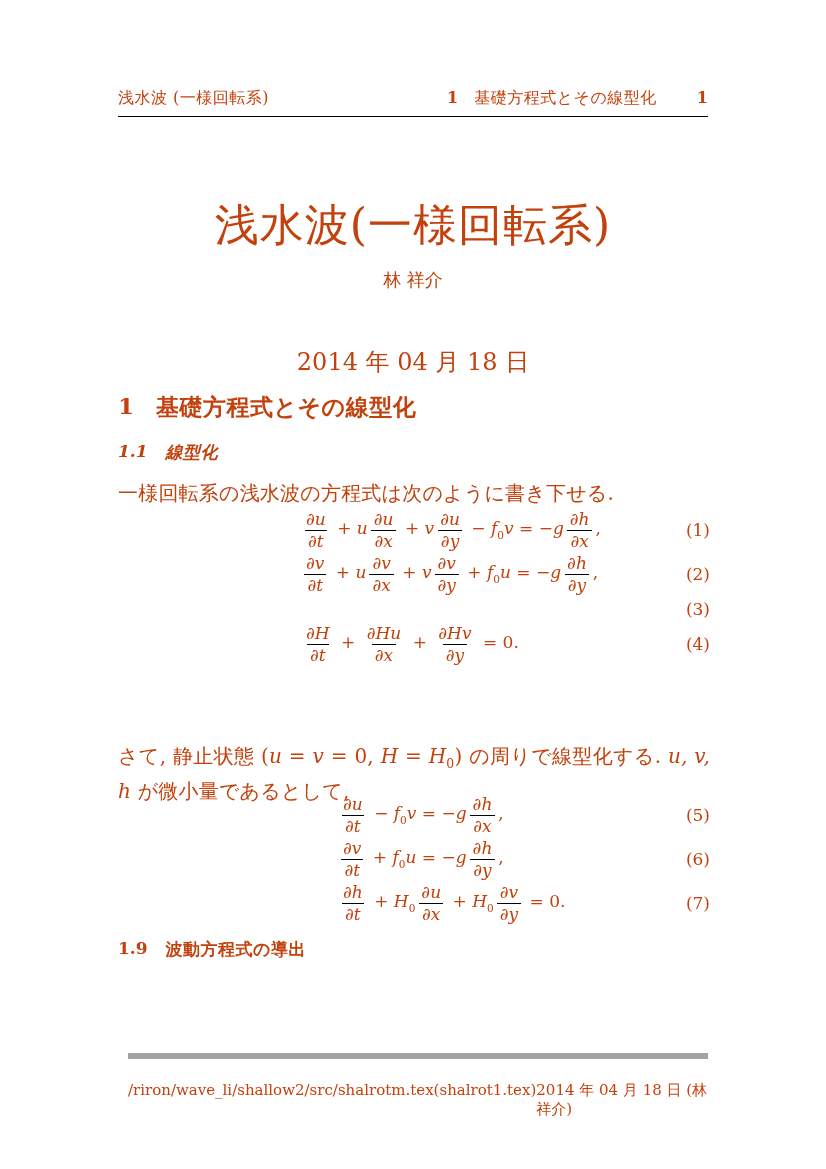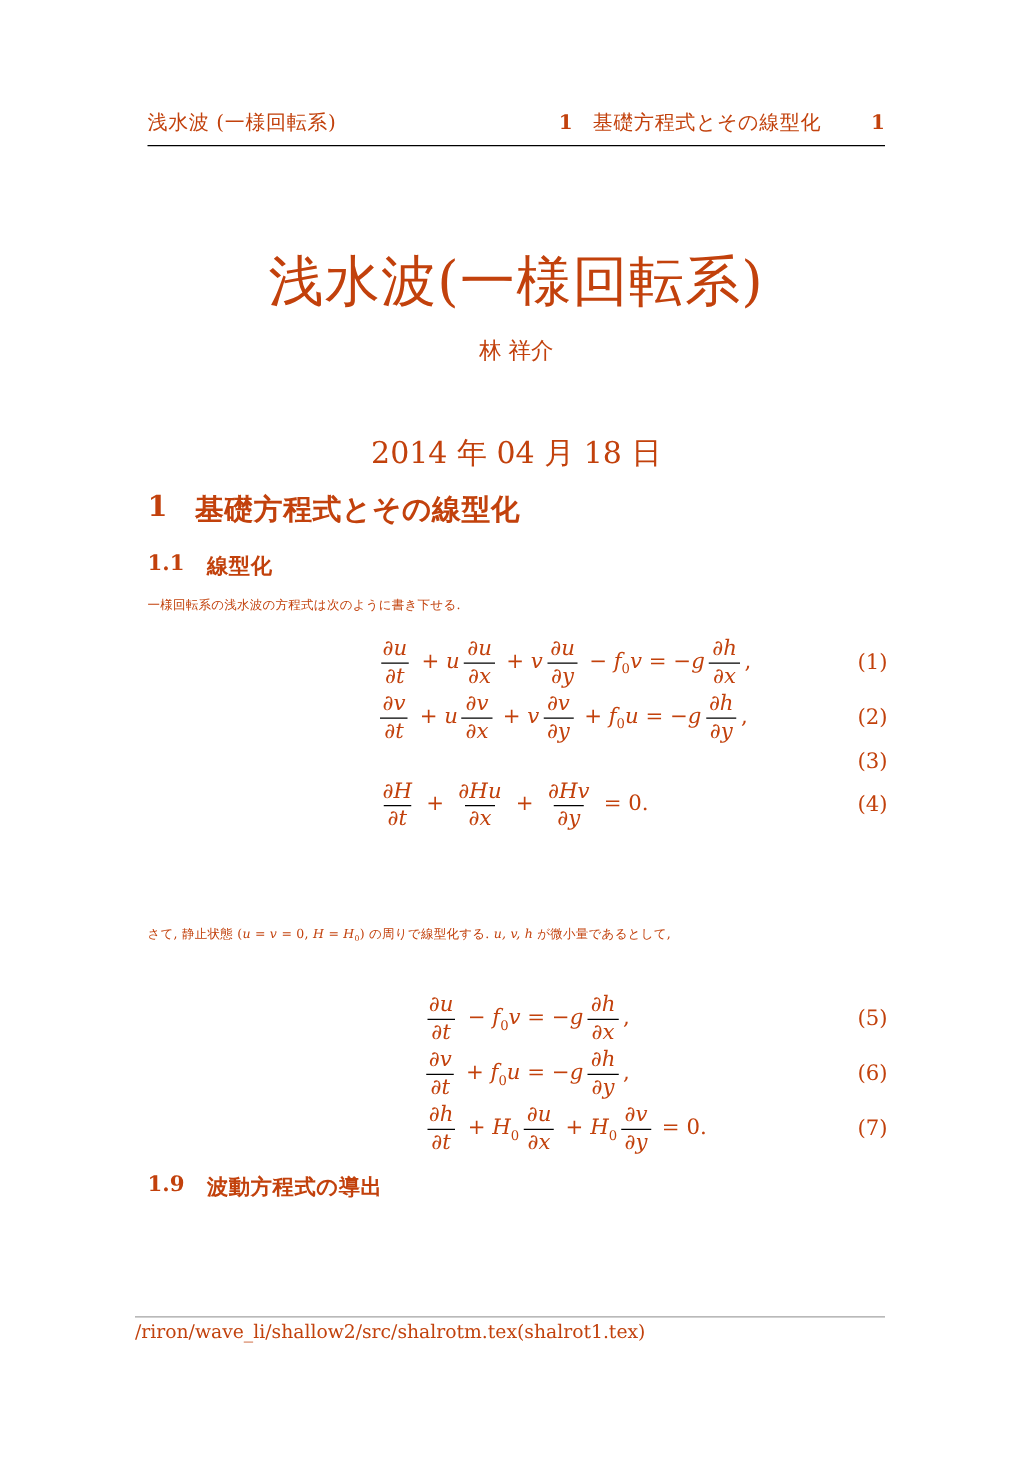--- a/index.html
+++ b/index.html
@@ -20,26 +20,26 @@
   .header-pageno { font-weight:bold; margin-left:40px; }
   
   .doc-title { position:absolute; left:0; right:0; top:196px; text-align:center; font-size:44px; letter-spacing:1px; }
   .doc-author { position:absolute; left:0; right:0; top:268px; text-align:center; font-size:18px; }
   .doc-date { position:absolute; left:0; right:0; top:306px; text-align:center; font-size:24px;margin-top:40px; }
   
   .sec-h1 { position:absolute; left:118px; top:392px; font-size:23px; font-weight:bold; display:flex; }
   .sec-h1 .sec-no { margin-right:22px; }
   .sec-h2 { position:absolute; left:118px; font-size:17px; font-weight:bold; display:flex; }
   .sec-h2 .sec-no { margin-right:18px; }
-  .sec-11 { top:441px; }
+  .sec-11 { top:441px;font-style:italic; }
   .sec-12 { top:938px; }
   .sec-title-jp { letter-spacing:.5px; }
   
   .para {
-    position:absolute; left:118px; width:592px; font-size:10px;
+    position:absolute; left:118px; width:592px; font-size:20px;
     line-height:1.68; text-align:justify; letter-spacing:.2px;
   }
   .para-intro { top:477px; }
   .para-coriolis { top:672px; }
   .para-linearize { top:740px; }
   .para-eliminate { top:977px; }
   
   .mi { font-style:italic; font-family:"DejaVu Serif", serif; }
   sub.msub { font-size:.62em; font-style:normal; }
   .frac {
@@ -52,22 +52,22 @@
   .eq-group-1 { top:508px; }
   .eq-group-2 { top:793px; }
   .eq-row { display:flex; align-items:center; height:44px; }
   .eq-row.empty { height:26px; }
   .eq-body { font-size:17px; white-space:nowrap; }
   .indent-a .eq-body { margin-left:182px; }
   .indent-b .eq-body { margin-left:219px; }
   .eq-num { margin-left:auto; font-size:17px; }
   
   .footer {
-    position:absolute; left:108px; right:118px; top:1053px;
-    border-top:1px solid #a3a3a3; padding-top:2px;
+    position:absolute; left:128px; right:118px; top:1053px;
+    border-top:6px solid #a3a3a3; padding-top:22px;
     display:flex; justify-content:space-between; font-size:15px;
   }
 </style>
 </head>
 <body>
 
 <div class="page">
 
   <div class="header">
     <span class="header-left">浅水波 (一様回転系)</span>
@@ -185,15 +185,16 @@
   </div>
 
   <div class="sec-h2 sec-12">
     <span class="sec-no">1.9</span>
     <span class="sec-title-jp">波動方程式の導出</span>
   </div>
 
 
   <div class="footer">
     <span>/riron/wave_li/shallow2/src/shalrotm.tex(shalrot1.tex)</span>
+    <span>2014 年 04 月 18 日 (林 祥介)</span>
   </div>
 
 </div>
 
 </body></html>

